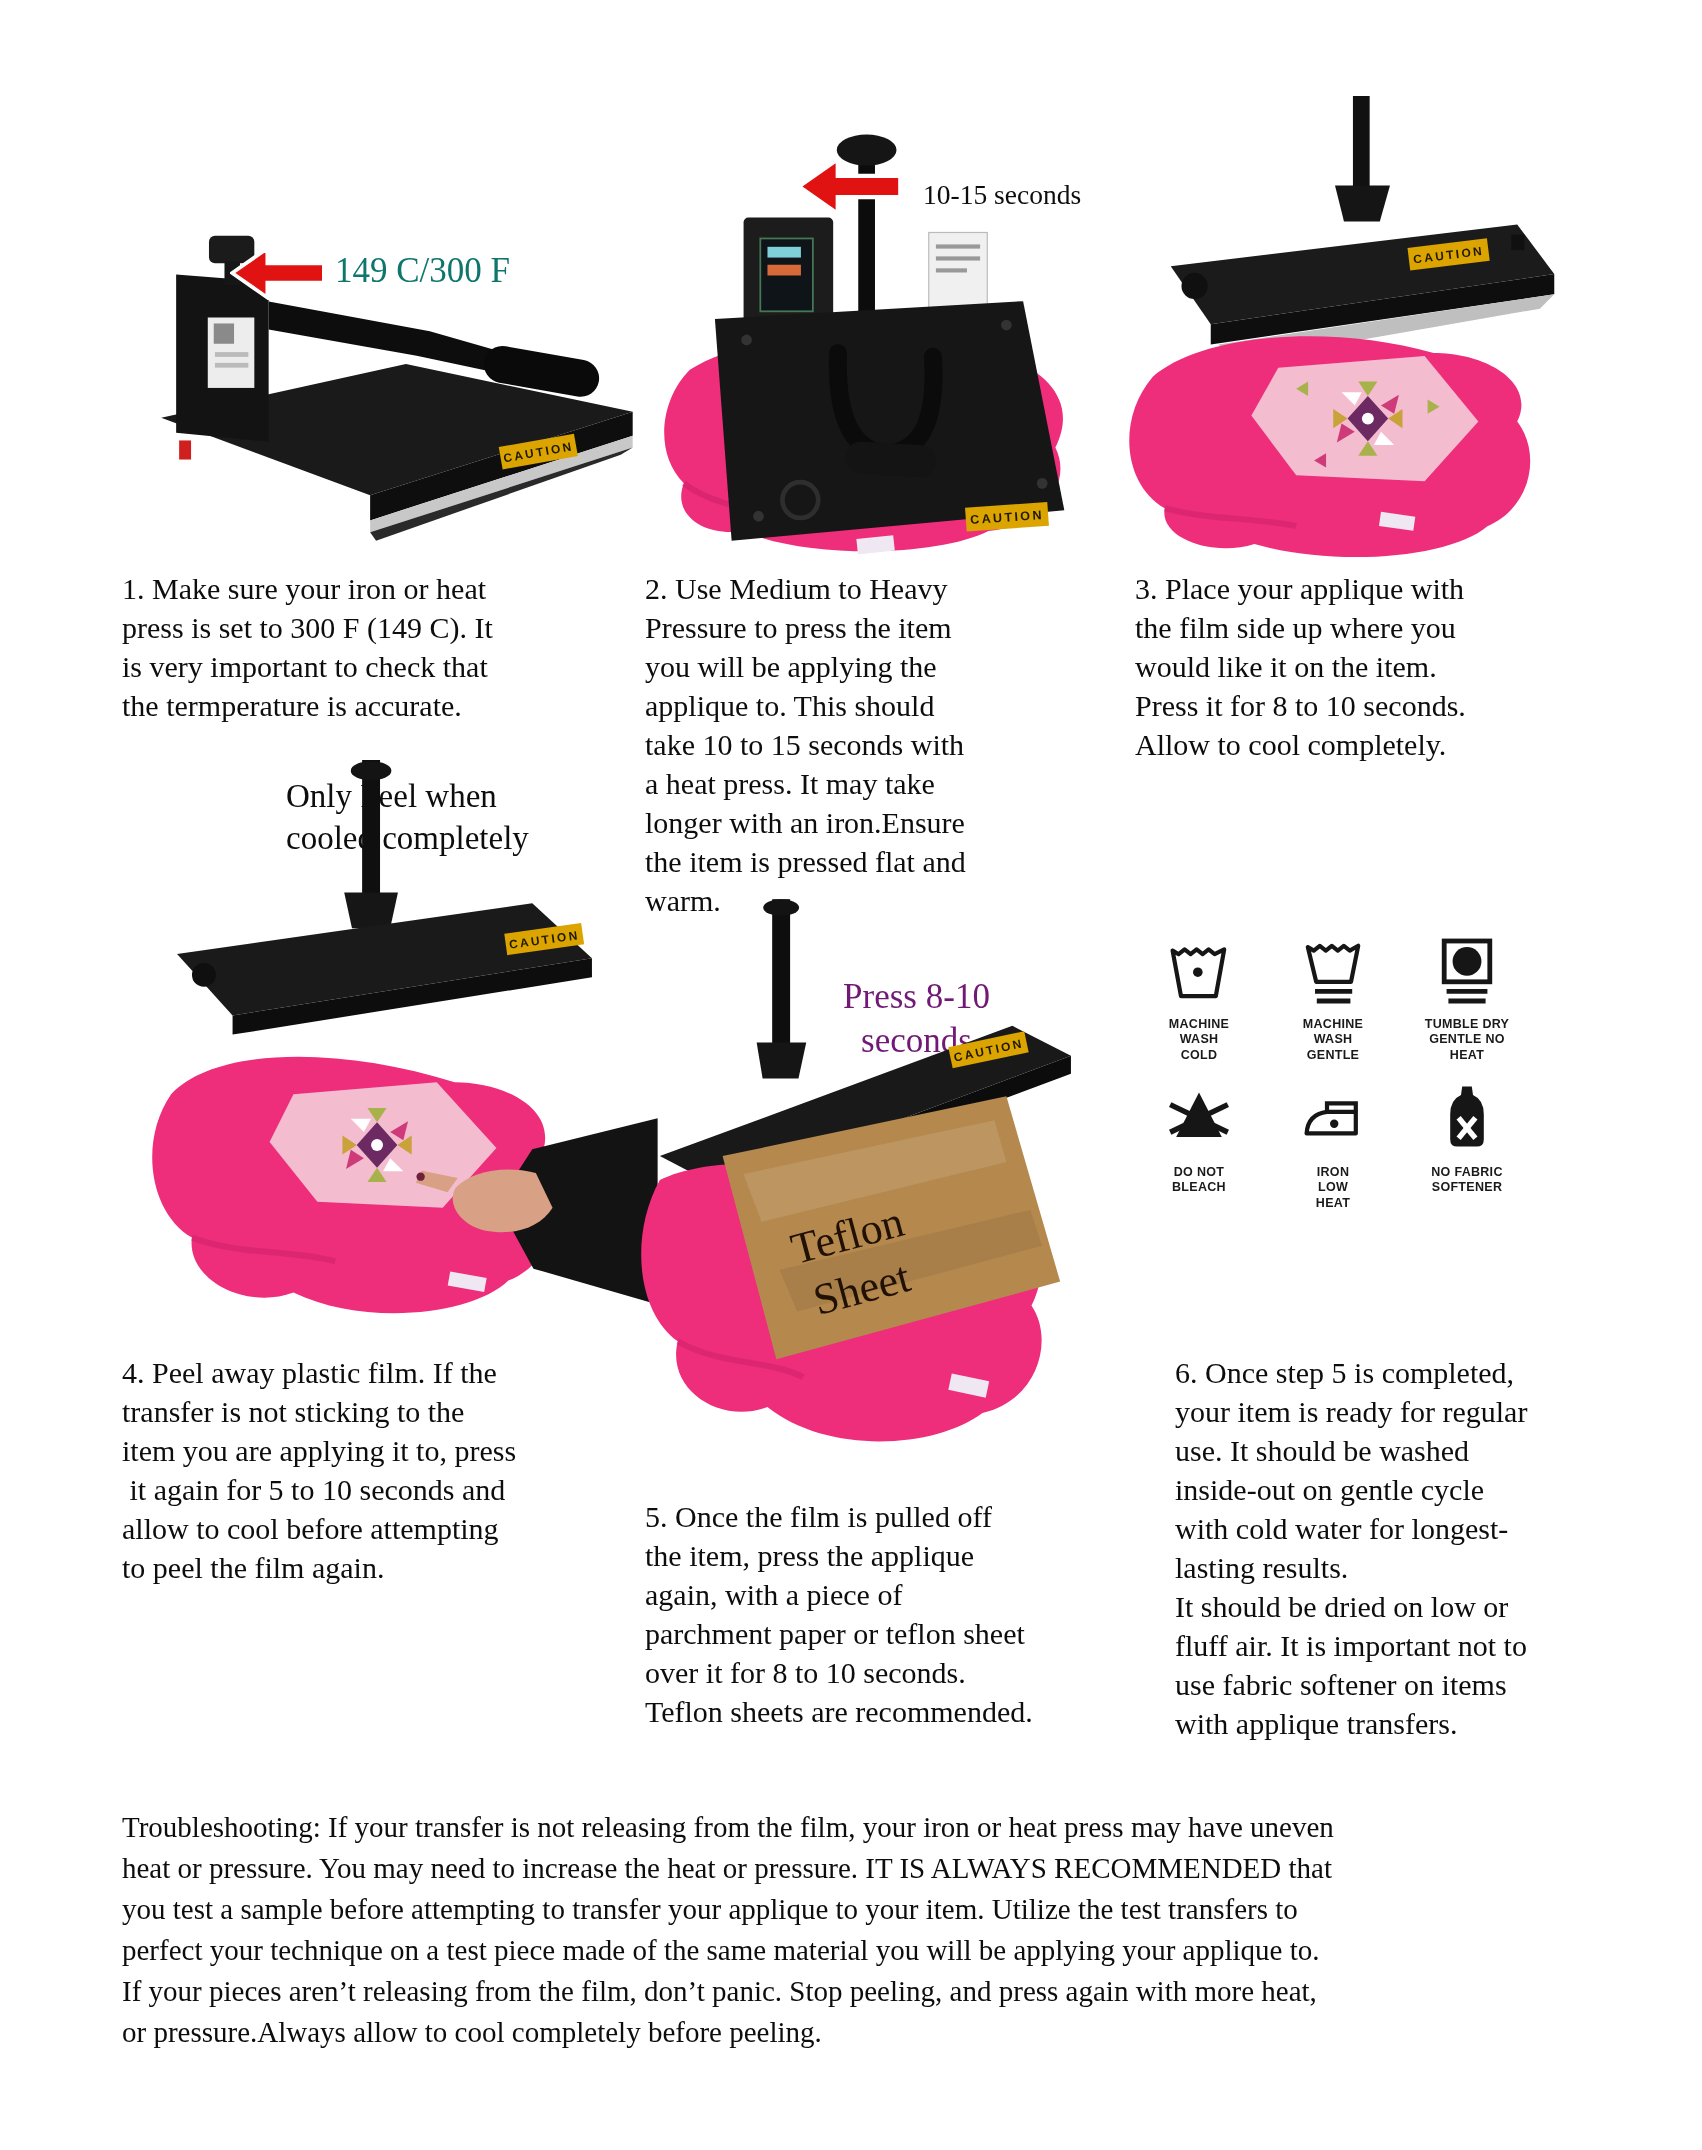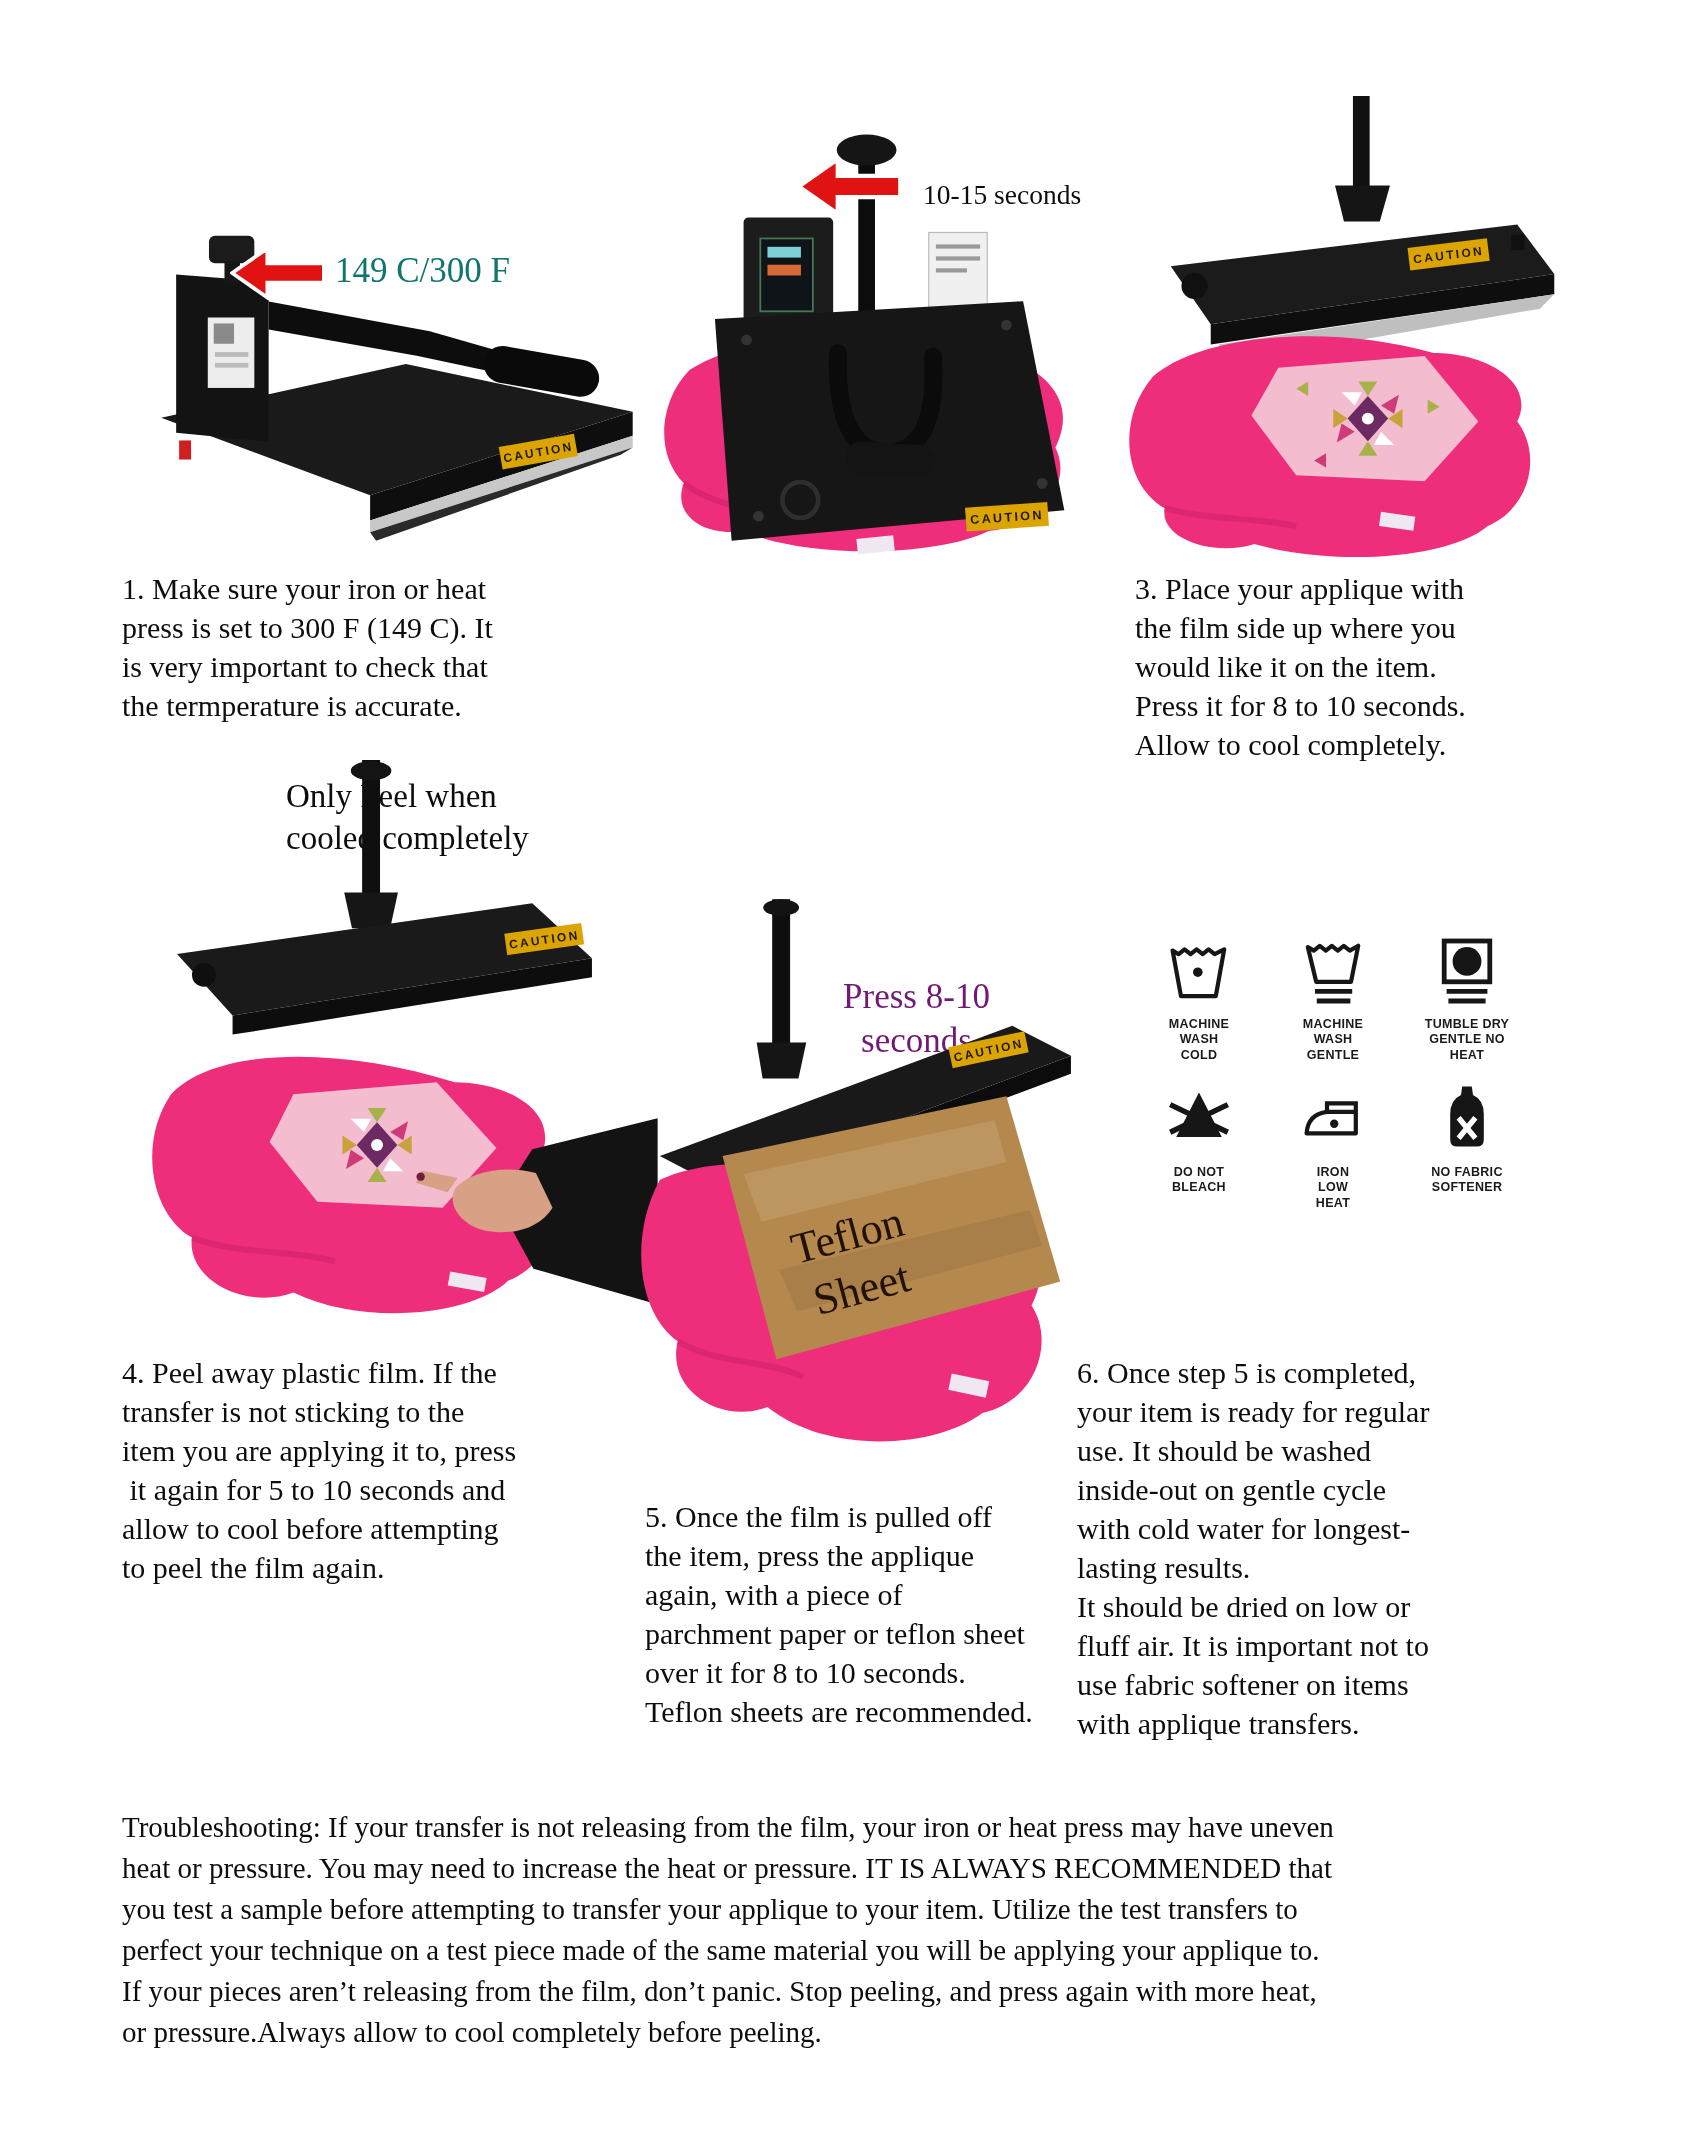--- a/index.html
+++ b/index.html
@@ -156,20 +156,29 @@
         <polygon points="-90,70 -70,58 -70,82" fill="#cf3a78"></polygon>
       </g>
       <rect x="470" y="700" width="58" height="24" fill="#efe8f2" transform="rotate(8 499 712)"></rect>
     </svg>
   </div>
 
   <div class="abs step pre" style="left:122px;top:569px;width:490px;">1. Make sure your iron or heat
 press is set to 300 F (149 C). It
 is very important to check that
 the termperature is accurate.</div>
+  <div class="abs step pre" style="left:645px;top:569px;width:406px;">2. Use Medium to Heavy
+Pressure to press the item
+you will be applying the
+applique to. This should
+take 10 to 15 seconds with
+a heat press. It may take
+longer with an iron.Ensure
+the item is pressed flat and
+warm.</div>
   <div class="abs step pre" style="left:1135px;top:569px;width:418px;">3. Place your applique with
 the film side up where you
 would like it on the item.
 Press it for 8 to 10 seconds.
 Allow to cool completely.</div>
 
   <div class="abs callout pre" style="left:286px;top:775px;">Only Peel when
 cooled completely</div>
 
   <div class="abs" style="left:114px;top:760px;width:544px;height:594px;">
@@ -315,21 +324,21 @@
 item you are applying it to, press
  it again for 5 to 10 seconds and
 allow to cool before attempting
 to peel the film again.</div>
   <div class="abs step pre" style="left:645px;top:1497px;width:478px;">5. Once the film is pulled off
 the item, press the applique
 again, with a piece of
 parchment paper or teflon sheet
 over it for 8 to 10 seconds.
 Teflon sheets are recommended.</div>
-  <div class="abs step pre" style="left:1077px;top:1353px;width:430px;">6. Once step 5 is completed,
+  <div class="abs step pre" style="left:1175px;top:1353px;width:430px;">6. Once step 5 is completed,
 your item is ready for regular
 use. It should be washed
 inside-out on gentle cycle
 with cold water for longest-
 lasting results.
 It should be dried on low or
 fluff air. It is important not to
 use fabric softener on items
 with applique transfers.</div>
 

